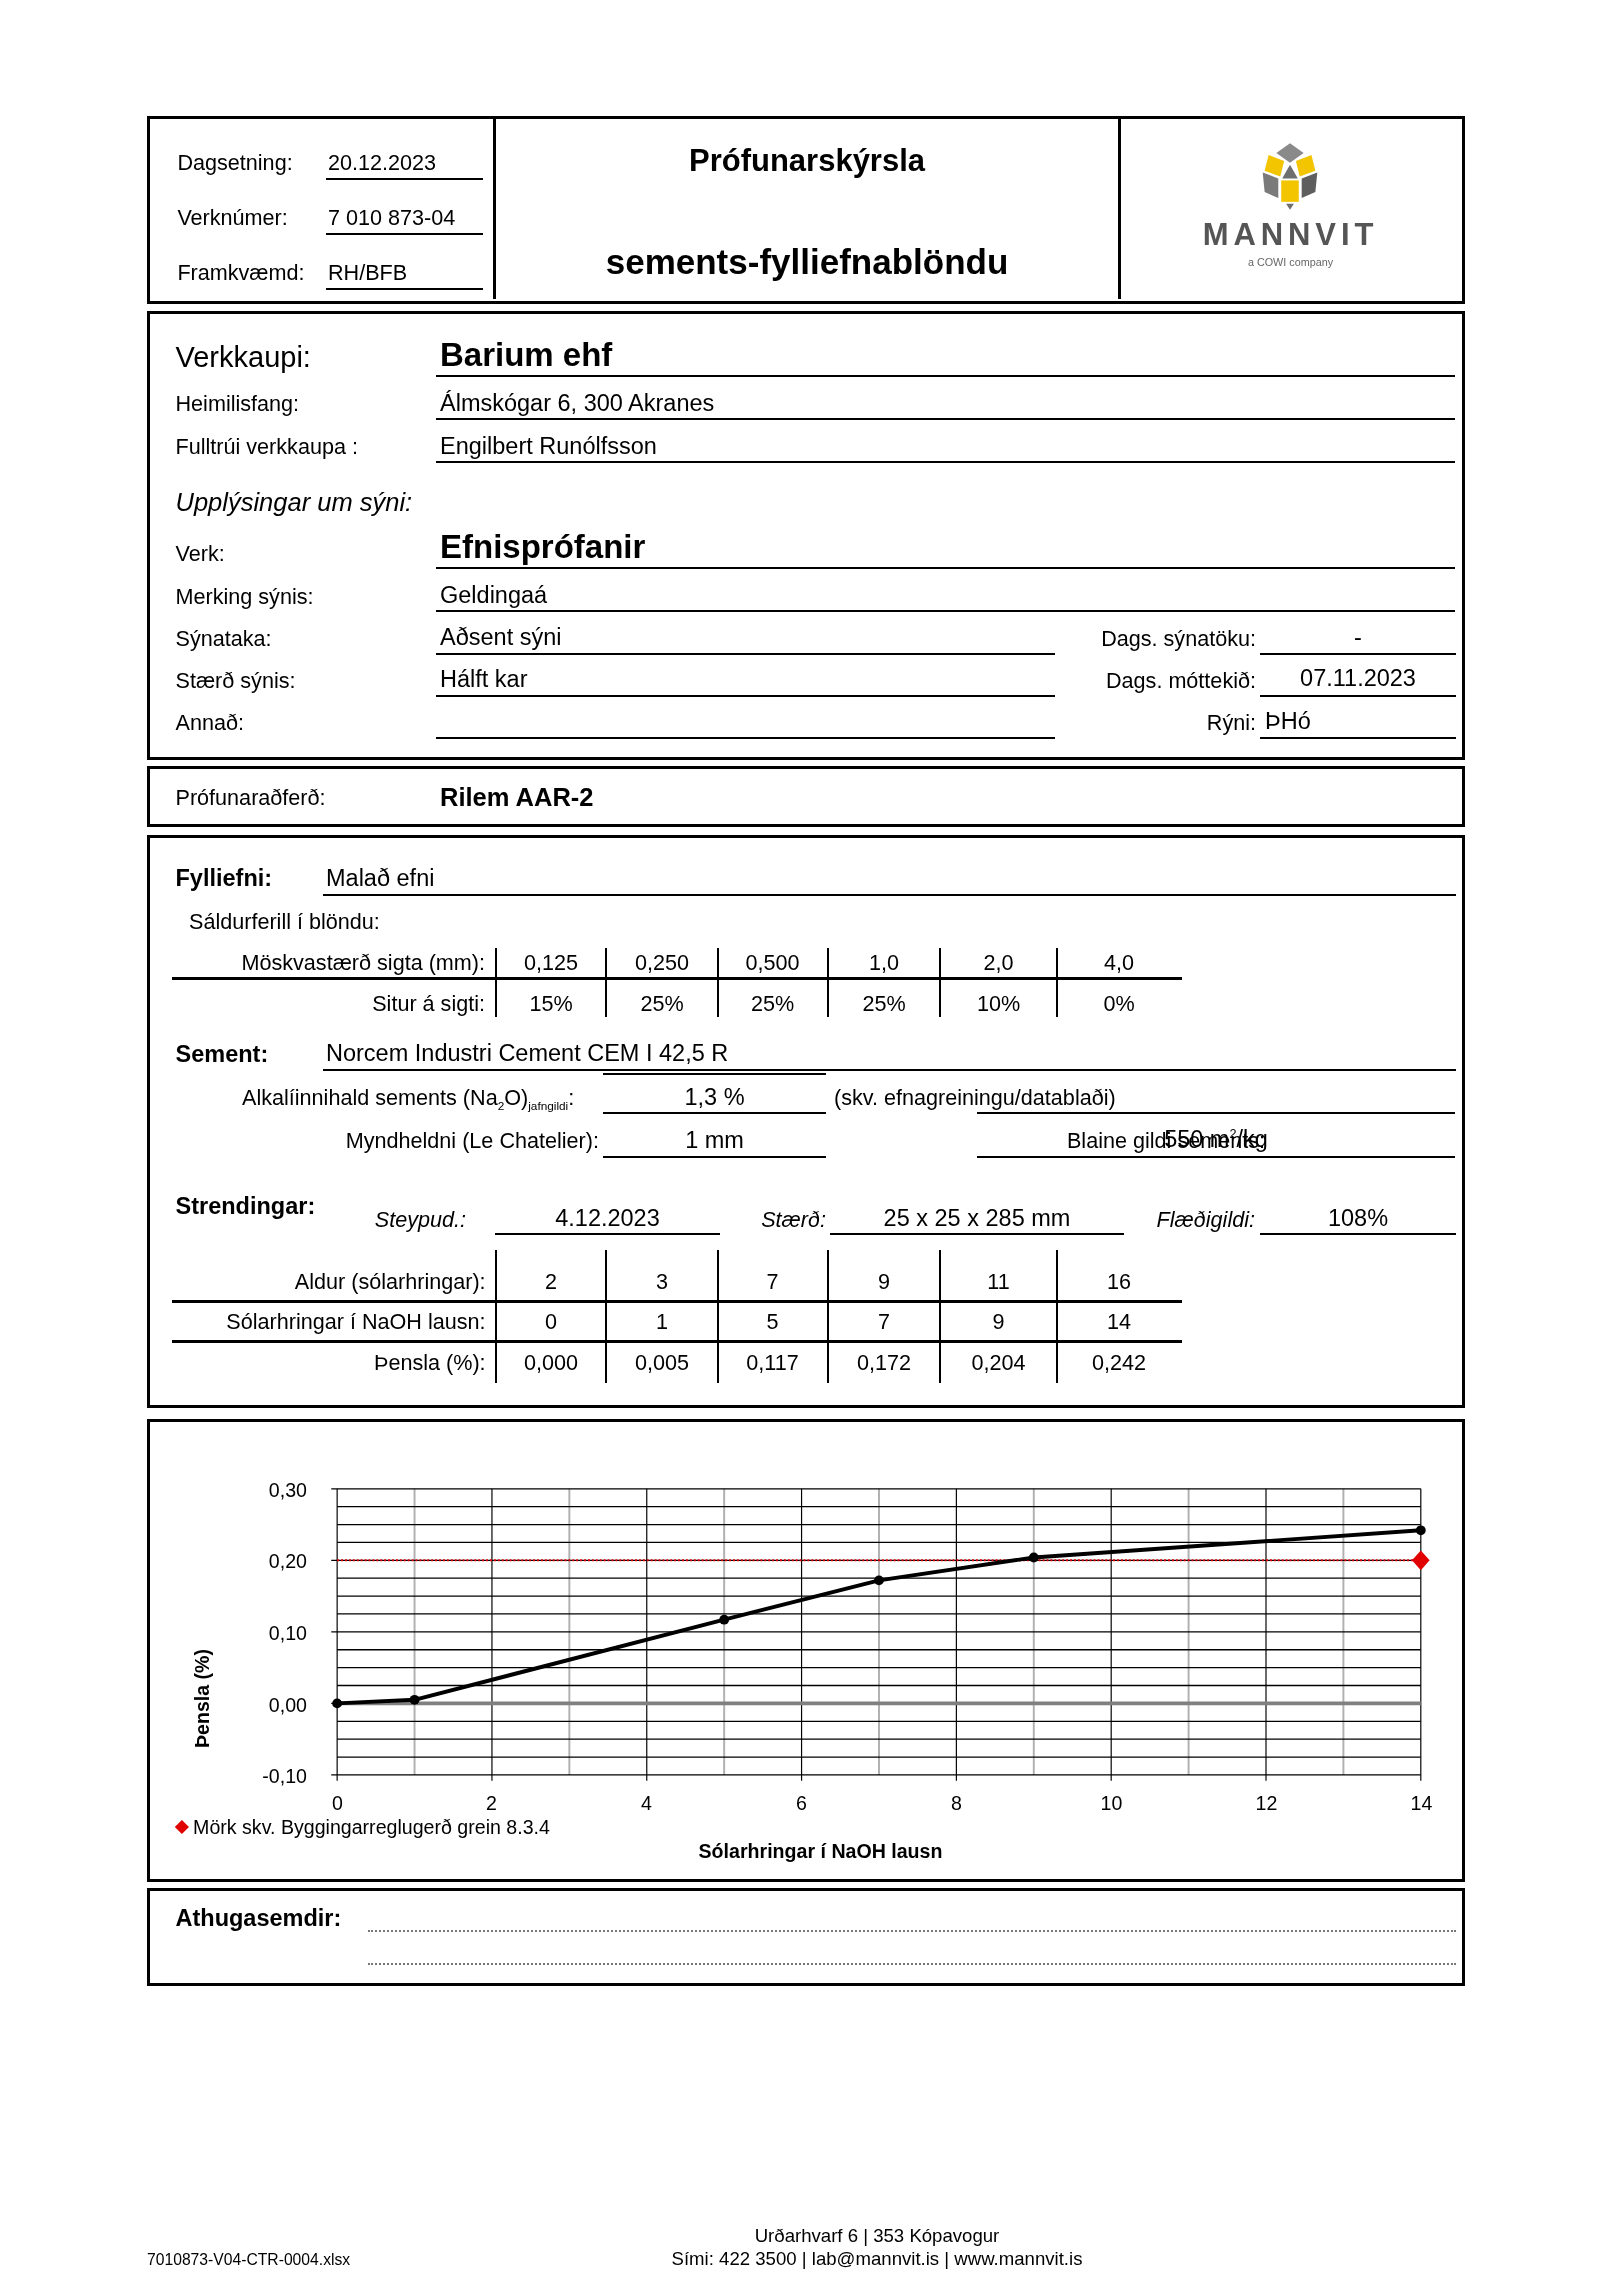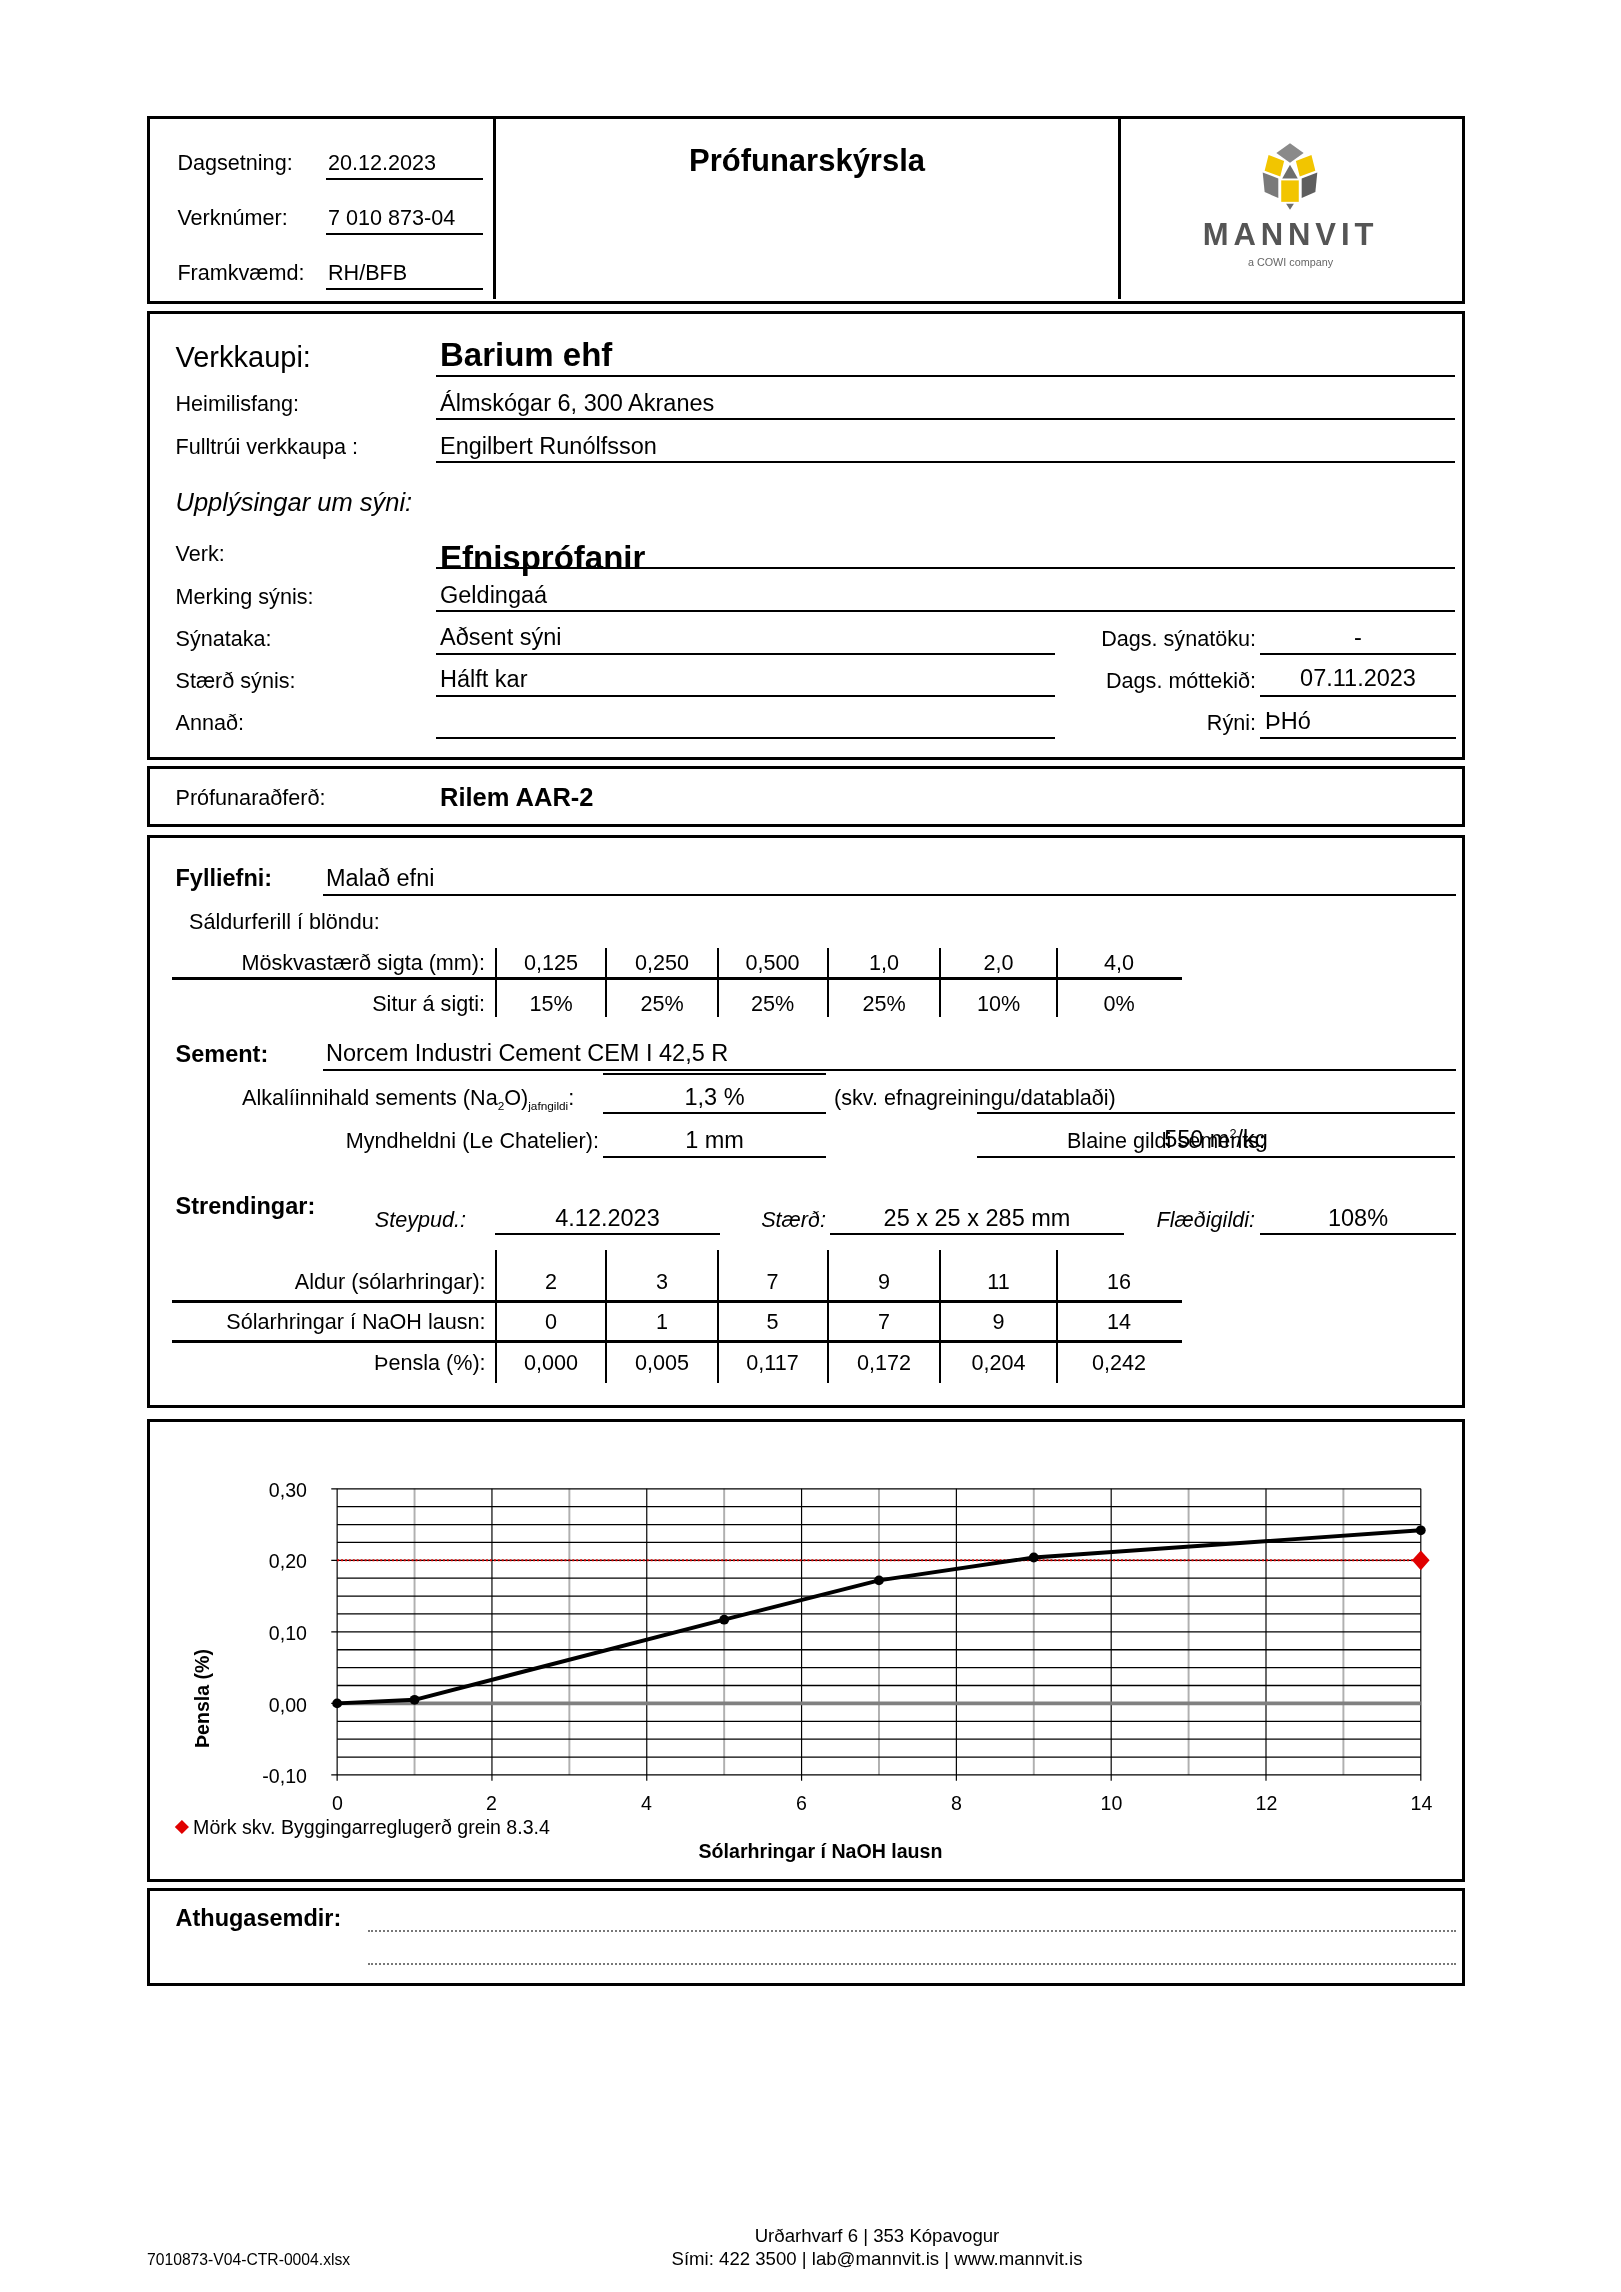--- a/index.html
+++ b/index.html
@@ -31,20 +31,21 @@
 
   <span class="abs lbl" style="left:27.4px;top:86px;">Verknúmer:</span>
   <span class="abs lbl" style="left:178px;top:86px;">7 010 873-04</span>
   <div class="ul" style="left:176px;top:114px;width:157px;"></div>
 
   <span class="abs lbl" style="left:27.4px;top:141px;">Framkvæmd:</span>
   <span class="abs lbl" style="left:178px;top:141px;">RH/BFB</span>
   <div class="ul" style="left:176px;top:169px;width:157px;"></div>
 
   <div class="abs center bold" style="left:346px;width:622px;top:23.5px;font-size:31px;">Prófunarskýrsla</div>
+  <div class="abs center bold" style="left:346px;width:622px;top:123px;font-size:35px;">sements-fylliefnablöndu</div>
 
   <div class="abs" style="left:971px;top:0;width:339px;height:180px;">
     <svg width="78" height="71" viewBox="0 0 80 72" style="position:absolute;left:130px;top:21.6px;">
       <polygon points="40,2 54,12 40,22 26,12" fill="#8a8a8a"></polygon>
       <polygon points="18,14 34,20 30,36 14,30" fill="#f2c500"></polygon>
       <polygon points="62,14 66,30 50,36 46,20" fill="#f2c500"></polygon>
       <polygon points="40,24 48,38 32,38" fill="#6e6e6e"></polygon>
       <polygon points="12,32 28,38 28,58 14,52" fill="#7a7a7a"></polygon>
       <polygon points="68,32 66,52 52,58 52,38" fill="#5e5e5e"></polygon>
       <rect x="31" y="40" width="18" height="22" fill="#f2c500"></rect>
@@ -64,21 +65,21 @@
   <span class="abs val" style="left:290px;top:76px;">Álmskógar 6, 300 Akranes</span>
   <div class="ul" style="left:286px;top:104px;width:1019px;"></div>
 
   <span class="abs lbl" style="left:25.5px;top:120px;">Fulltrúi verkkaupa :</span>
   <span class="abs val" style="left:290px;top:119px;">Engilbert Runólfsson</span>
   <div class="ul" style="left:286px;top:147px;width:1019px;"></div>
 
   <span class="abs ital" style="left:25.5px;top:174px;font-size:25.5px;">Upplýsingar um sýni:</span>
 
   <span class="abs lbl" style="left:25.5px;top:227px;">Verk:</span>
-  <span class="abs bold" style="left:290px;top:214px;font-size:33px;margin-top:11px;">Efnisprófanir</span>
+  <span class="abs bold" style="left:290px;top:214px;font-size:33px;">Efnisprófanir</span>
   <div class="ul" style="left:286px;top:253px;width:1019px;"></div>
 
   <span class="abs lbl" style="left:25.5px;top:270px;">Merking sýnis:</span>
   <span class="abs val" style="left:290px;top:268px;">Geldingaá</span>
   <div class="ul" style="left:286px;top:296px;width:1019px;"></div>
 
   <span class="abs lbl" style="left:25.5px;top:312px;">Sýnataka:</span>
   <span class="abs val" style="left:290px;top:310px;">Aðsent sýni</span>
   <div class="ul" style="left:286px;top:339px;width:619px;"></div>
   <span class="abs lbl right" style="left:912px;width:194px;top:312px;">Dags. sýnatöku:</span>

